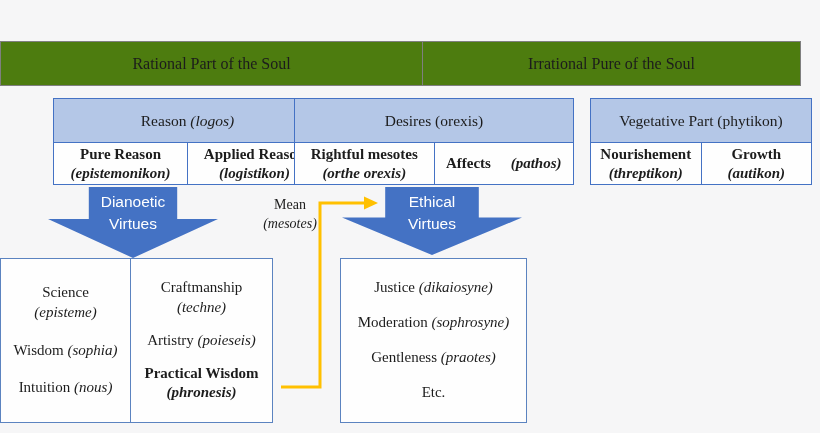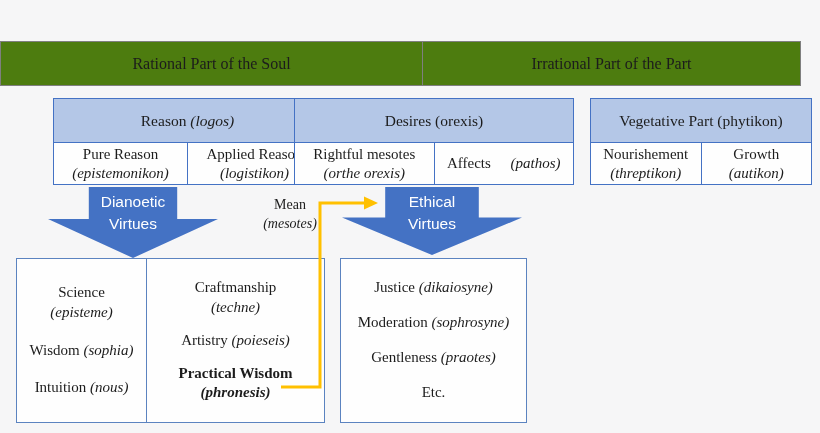--- a/index.html
+++ b/index.html
@@ -20,21 +20,21 @@
   }
   .banner-cell.left{width:421px;}
   .banner-cell.right{flex:1;border-left:1px solid #7f7f7f;}
   
   .group{position:absolute;top:98px;display:flex;flex-direction:column;}
   .group-header{
     background:#b4c7e7;border:1px solid #4472c4;box-sizing:border-box;
     height:45px;display:flex;align-items:center;justify-content:center;
     font-size:15.5px;
   }
-  .group-cells{display:flex;margin-top:-1px;}
+  .group-cells{display:flex;margin-top:-1px;font-weight:bold;}
   .cell{
     flex:1;background:#fefefe;border:1px solid #4472c4;box-sizing:border-box;
     height:43px;display:flex;flex-direction:column;align-items:center;justify-content:center;
     text-align:center;font-size:15px;line-height:1.25;
   }
   .cell.inline{flex-direction:row;gap:8px;}
   .cell + .cell{margin-left:-1px;}
   .g-reason{left:9px;width:269px;padding-left:44px;}
   .g-desires{left:294px;width:280px;}
   .g-vegetative{left:590px;width:222px;}
@@ -51,21 +51,21 @@
   .mean-label{
     position:absolute;left:238px;top:196px;width:104px;
     text-align:center;font-size:14px;line-height:1.35;
   }
   
   .bottom-box{
     position:absolute;top:258px;background:#fefefe;
     border:1px solid #5b83c0;box-sizing:border-box;height:165px;
     font-size:15px;line-height:1.3;text-align:center;
   }
-  .box-dianoetic{left:16px;width:309px;display:flex;}
+  .box-dianoetic{left:0;width:273px;display:flex;}
   .box-ethical{left:340px;width:187px;display:flex;flex-direction:column;justify-content:space-evenly;align-items:center;padding:4px 2px;}
   .v-col{
     display:flex;flex-direction:column;justify-content:space-evenly;align-items:center;
     padding:6px 2px;box-sizing:border-box;
   }
   .v-col.c1{width:130px;border-right:1px solid #5b83c0;}
   .v-col.c2{flex:1;}
   .bold{font-weight:bold;}
   i{font-style:italic;}
   
@@ -74,21 +74,21 @@
 </head>
 <body>
 
 <div class="canvas">
 
   <div class="banner">
     <div class="banner-cell left">
       <span>Rational Part of the Soul</span>
     </div>
     <div class="banner-cell right">
-      <span>Irrational Part of the Part</span>
+      <span>Irrational Pure of the Soul</span>
     </div>
   </div>
 
   <div class="group g-reason">
     <div class="group-header">
       <span>Reason</span>&nbsp;<i>(logos)</i>
     </div>
     <div class="group-cells">
       <div class="cell">
         <span>Pure Reason</span>

